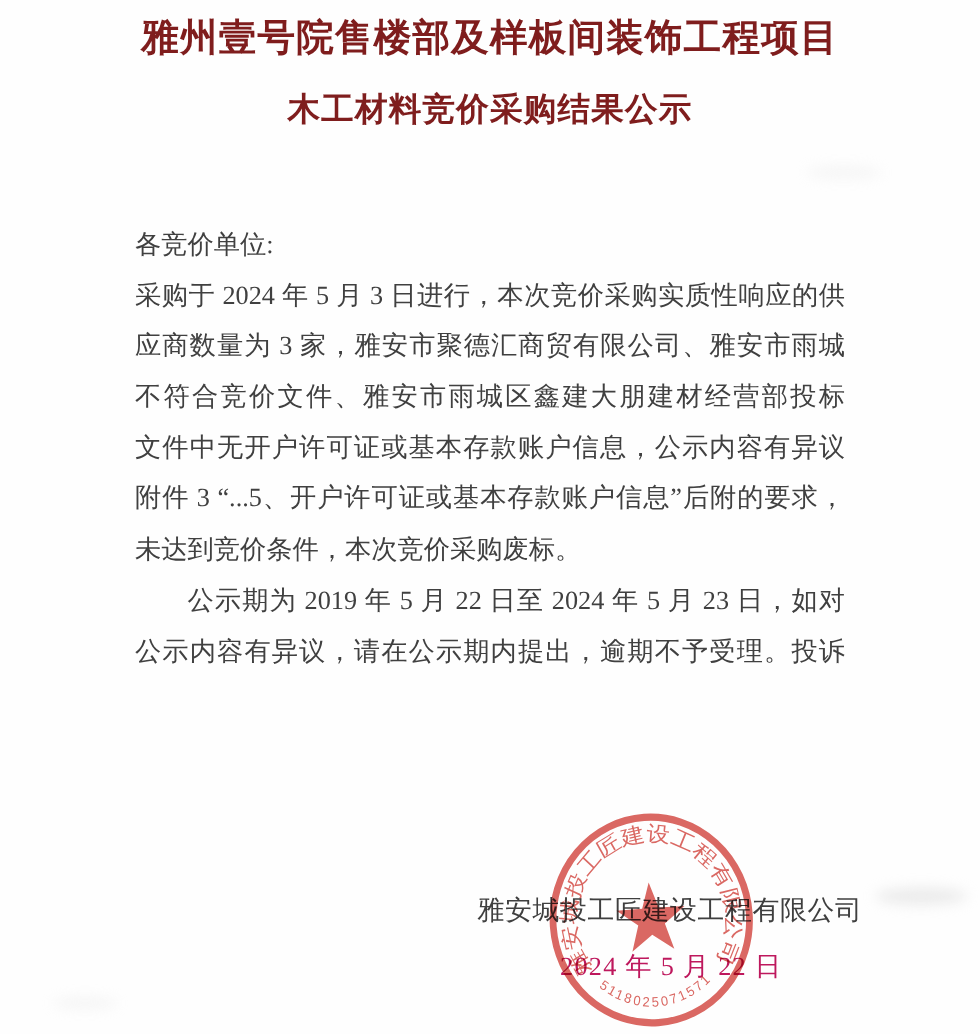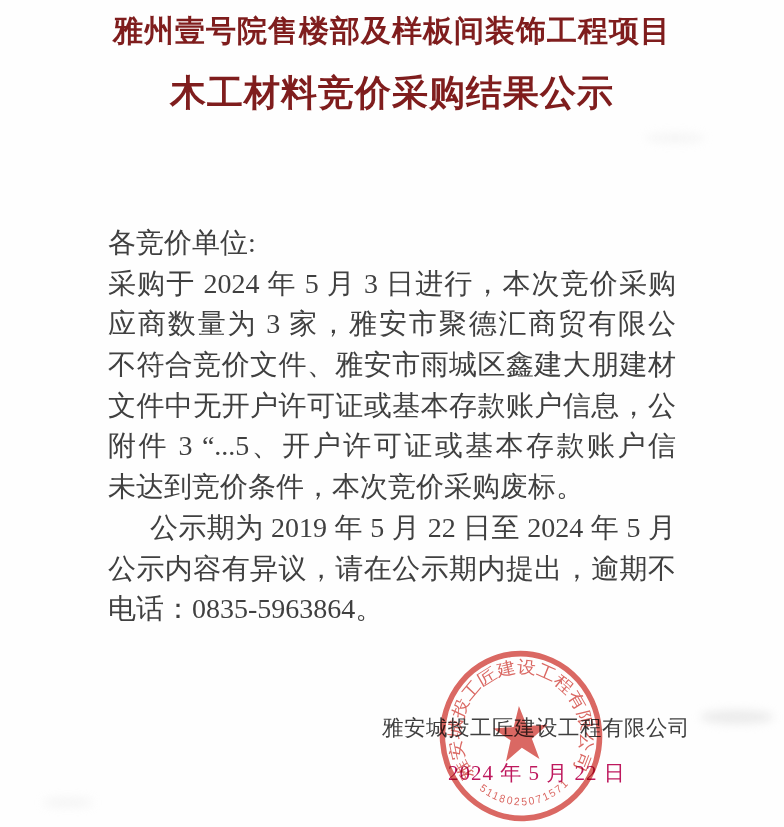--- a/index.html
+++ b/index.html
@@ -9,24 +9,24 @@
     background:#fefefe;
     overflow:hidden;
     font-family:"Liberation Serif","DejaVu Serif",serif;
     color:#3f3f3f;
   }
   .title-block{
     position:absolute;top:14px;left:0;width:100%;
     text-align:center;font-weight:bold;color:#7f1d1d;
   }
   .title-line1{font-size:30px;letter-spacing:1px;line-height:1.1;}
-  .title-line2{font-size:36px;letter-spacing:1px;line-height:1.1;margin-top:27px;}
+  .title-line2{font-size:26px;letter-spacing:1px;line-height:1.1;margin-top:27px;}
   .body-text{
     position:absolute;left:108px;top:175px;width:568px;
-    font-size:28px;color:#404040;margin-top:48px;
+    font-size:21px;color:#404040;
   }
   .line{line-height:40.7px;height:40.7px;overflow:hidden;}
   .line.fill{text-align:justify;text-align-last:justify;}
   .line.indent{text-indent:42px;}
   .footer-company{
     position:absolute;left:382px;top:713px;
     font-size:21.5px;letter-spacing:0.5px;color:#3f3f3f;z-index:2;
   }
   .footer-date{
     position:absolute;left:448px;top:759px;
@@ -56,21 +56,20 @@
   <div class="body-text">
     <div class="line">各竞价单位:</div>
     <div class="line fill">采购于 2024 年 5 月 3 日进行，本次竞价采购实质性响应的供</div>
     <div class="line fill">应商数量为 3 家，雅安市聚德汇商贸有限公司、雅安市雨城</div>
     <div class="line fill">不符合竞价文件、雅安市雨城区鑫建大朋建材经营部投标</div>
     <div class="line fill">文件中无开户许可证或基本存款账户信息，公示内容有异议</div>
     <div class="line fill">附件 3 “...5、开户许可证或基本存款账户信息”后附的要求，</div>
     <div class="line">未达到竞价条件，本次竞价采购废标。</div>
     <div class="line fill indent">公示期为 2019 年 5 月 22 日至 2024 年 5 月 23 日，如对</div>
     <div class="line fill">公示内容有异议，请在公示期内提出，逾期不予受理。投诉</div>
-    <div class="line">电话：0835-5963864。</div>
   </div>
 
   <div class="footer-company">雅安城投工匠建设工程有限公司</div>
   <div class="footer-date">2024 年 5 月 22 日</div>
 
   <div class="seal">
     <svg viewBox="0 0 170 170" preserveAspectRatio="none">
       <defs>
         <path id="sealTopArc" d="M 35 120 A 61 61 0 1 1 135 120" fill="none"></path>
         <path id="sealBottomArc" d="M 32.2 126.2 A 67 67 0 0 0 137.8 126.2" fill="none"></path>

